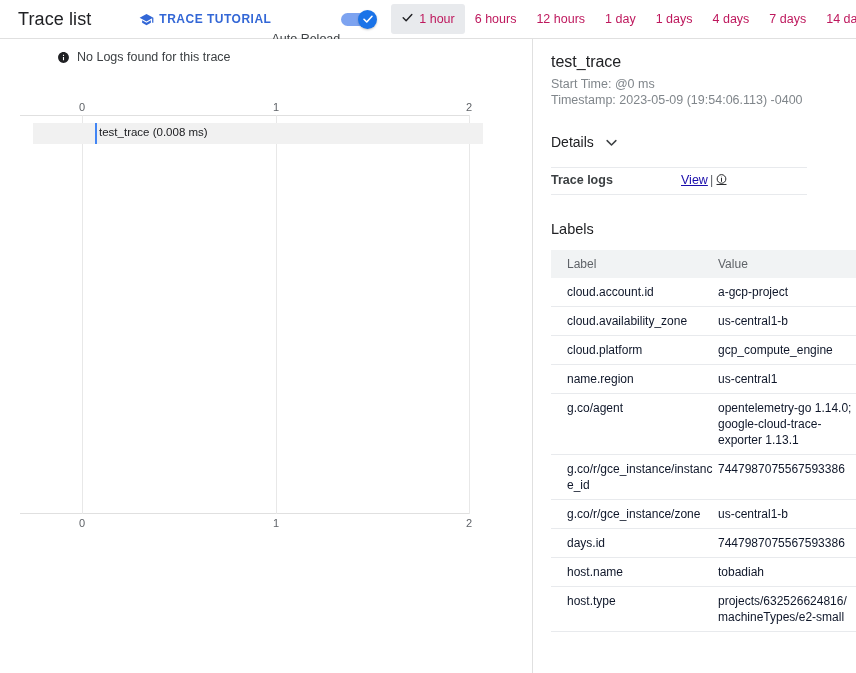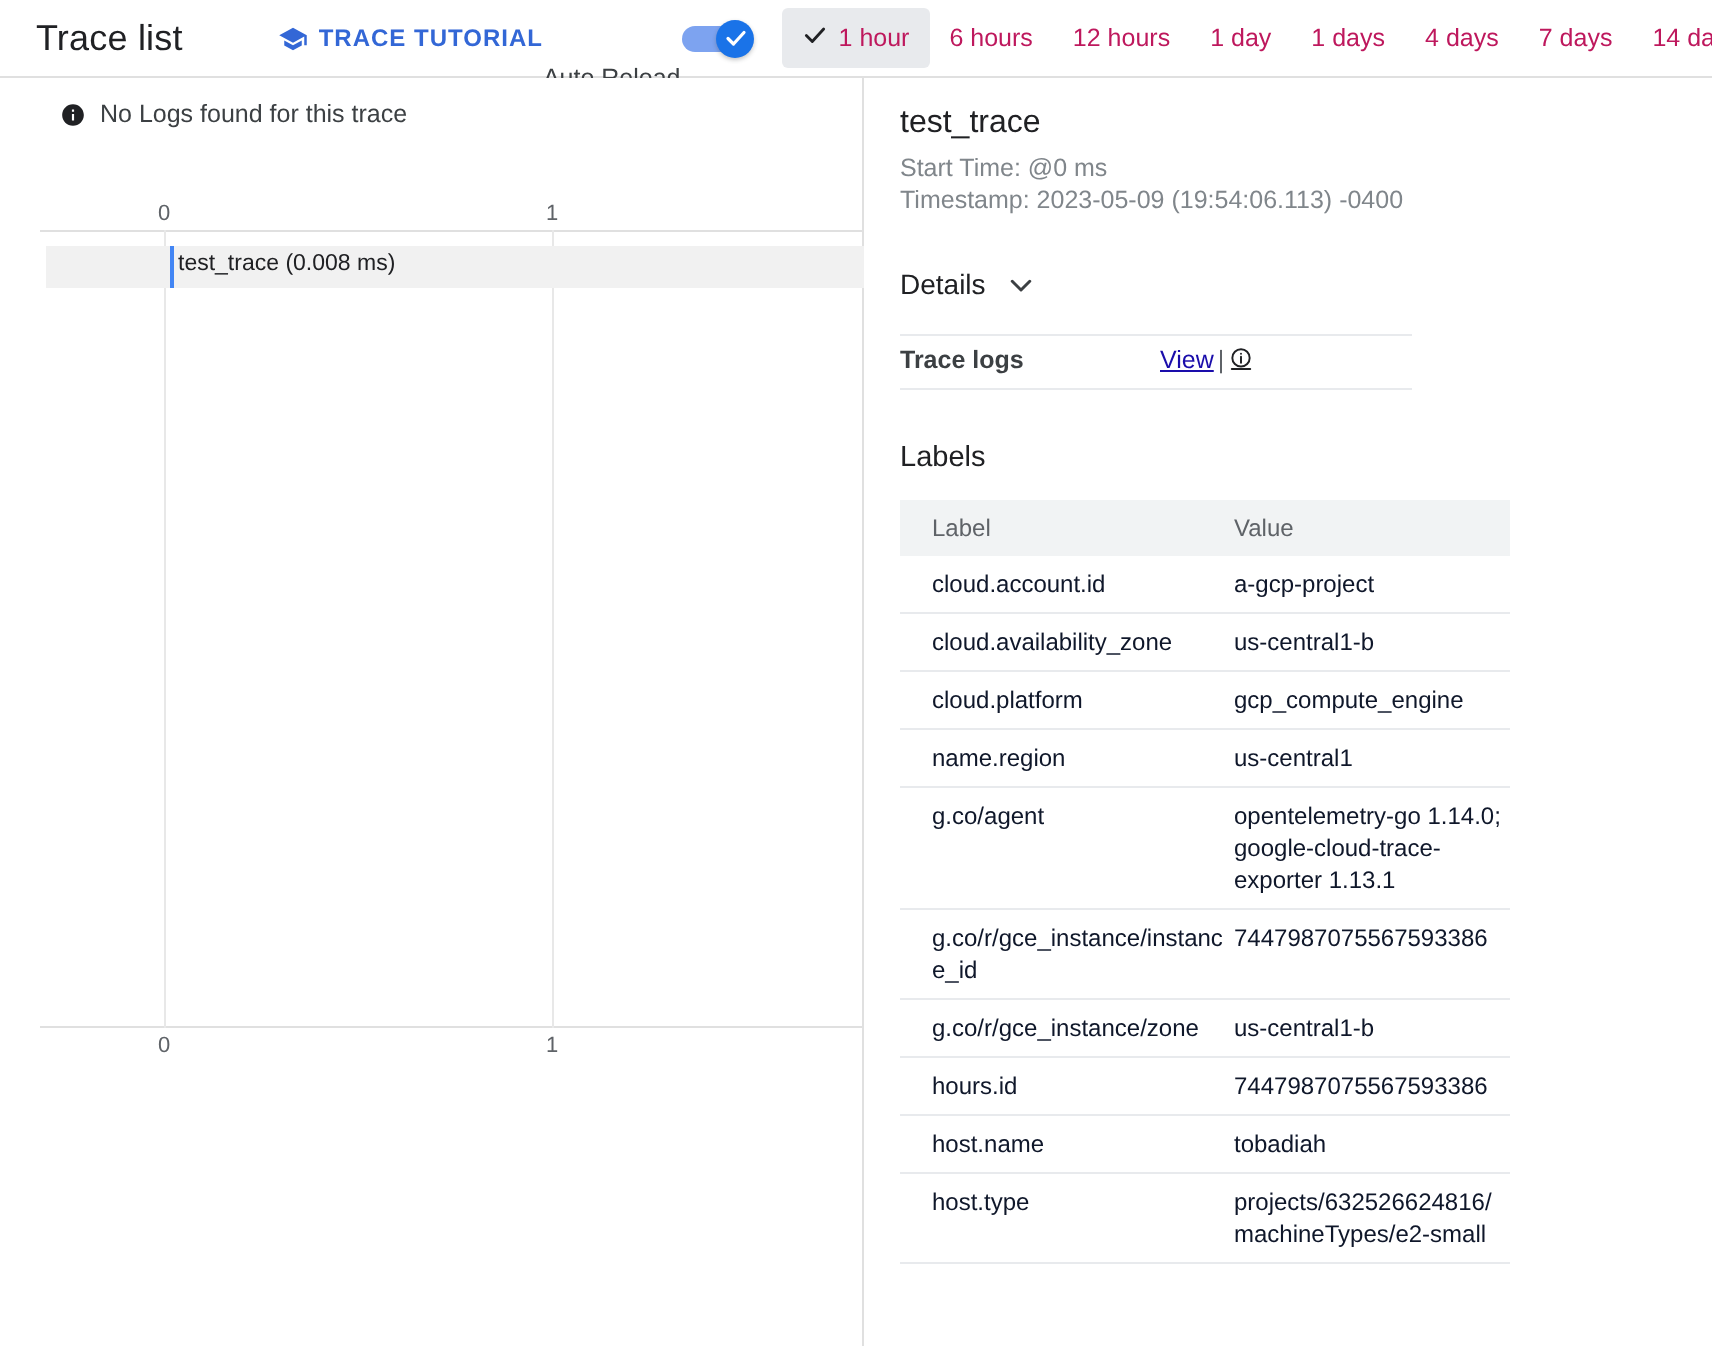--- a/index.html
+++ b/index.html
@@ -112,25 +112,26 @@
   }
   .range-btn .check { display: none; }
   .range-btn.selected .check { display: block; }
 
   
   .body-split {
     display: flex;
     height: 634px;
   }
   .left-pane {
-    width: 432px;
+    width: 533px;
     position: relative;
     box-sizing: border-box;
     border-right: 1px solid #e0e0e0;
     background: #fff;
+    padding-left: 27px;
   }
   .right-pane {
     flex: 1;
     position: relative;
     background: #fff;
     overflow: hidden;
   }
 
   
   .nologs {
@@ -171,21 +172,21 @@
     position: absolute;
     font-size: 11px;
     color: #5f6368;
     transform: translateX(-50%);
   }
   .chart .tick-top { top: 0px; }
   .chart .tick-bottom { top: 416px; }
 
   .span-row {
     position: absolute;
-    left: 3px;
+    left: 13px;
     top: 22px;
     width: 100%;
     height: 21px;
     background: #f1f1f1;
     cursor: pointer;
   }
   .span-bar {
     position: absolute;
     top: 0;
     width: 2px;
@@ -461,21 +462,21 @@
           </tr>
           <tr>
             <td>g.co/r/gce_instance/instance_id</td>
             <td class="lv">7447987075567593386</td>
           </tr>
           <tr>
             <td>g.co/r/gce_instance/zone</td>
             <td class="lv">us-central1-b</td>
           </tr>
           <tr>
-            <td>hours.id</td>
+            <td>days.id</td>
             <td class="lv">7447987075567593386</td>
           </tr>
           <tr>
             <td>host.name</td>
             <td class="lv">tobadiah</td>
           </tr>
           <tr>
             <td>host.type</td>
             <td class="lv">projects/632526624816/machineTypes/e2-small</td>
           </tr>

